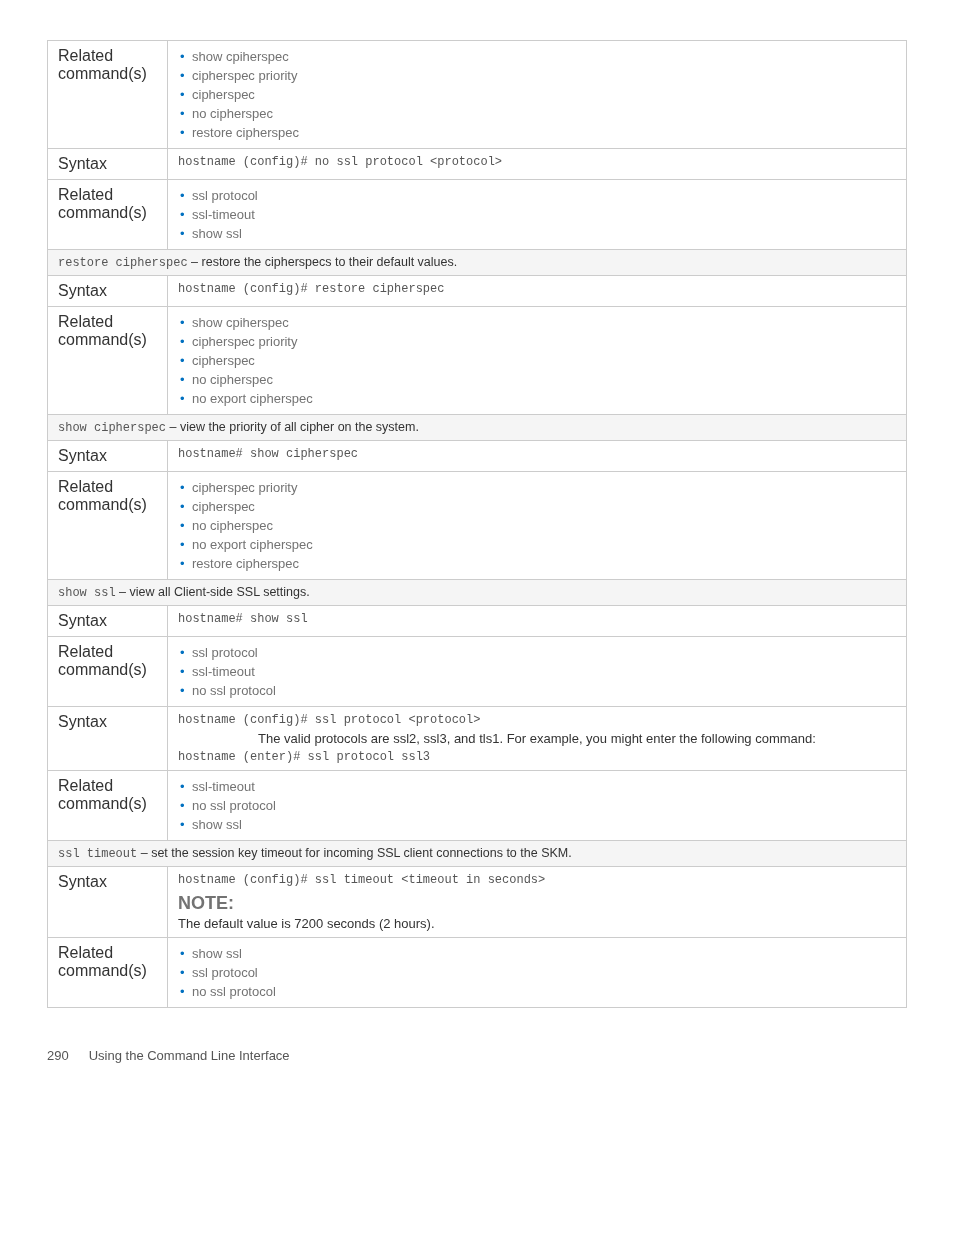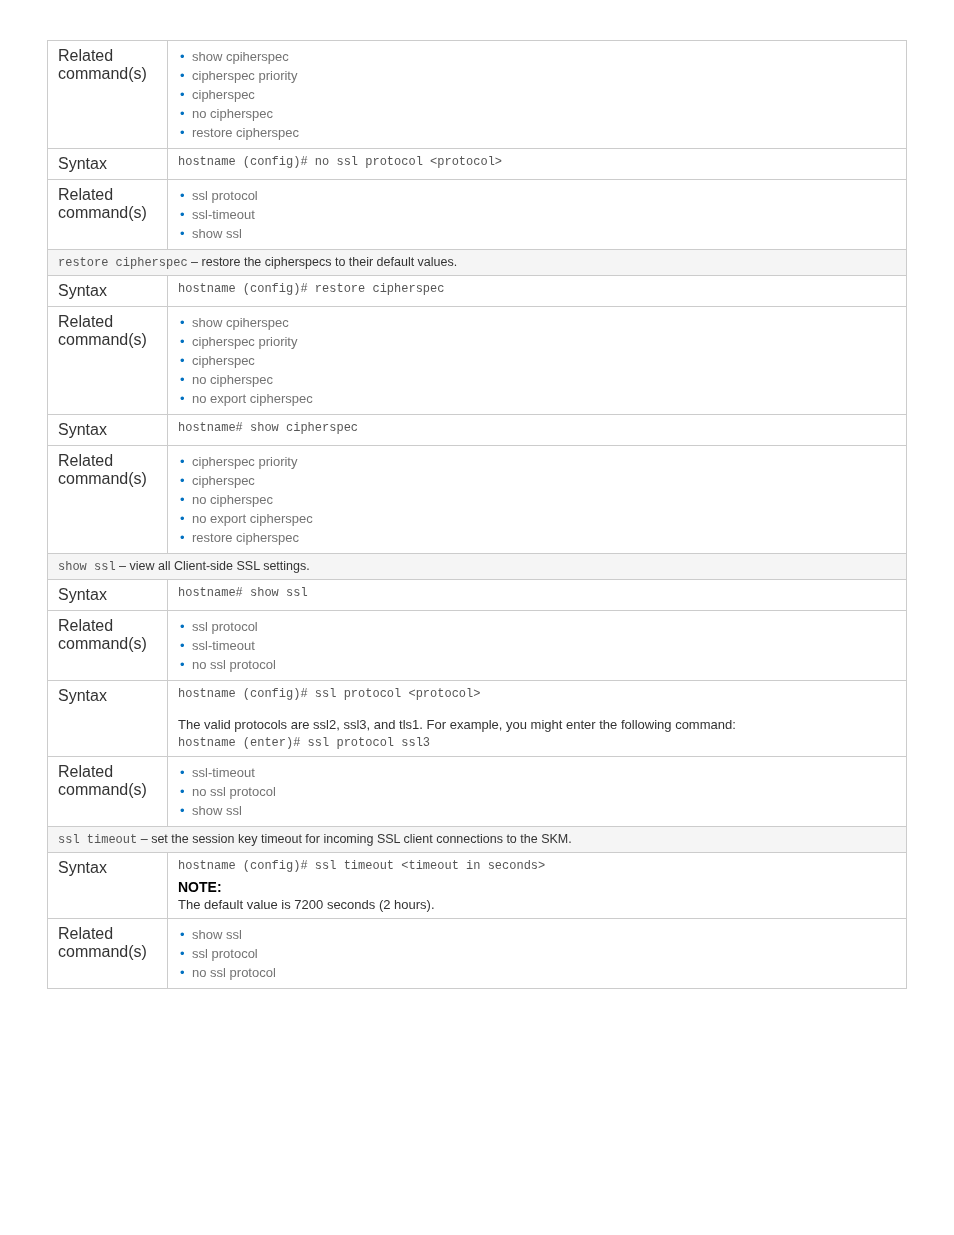--- a/index.html
+++ b/index.html
@@ -56,22 +56,22 @@
       position: relative;
     }
     ul.cmd-list li::before {
       content: '•';
       position: absolute;
       left: 2px;
       color: #0070c0;
     }
     .note-bold {
       font-weight: bold;
-      font-size: 14px;
-      color: #000000;
+      font-size: 18px;
+      color: #737373;
     }
     .page-footer {
       margin-top: 40px;
       font-size: 13px;
       color: #555;
       display: flex;
       gap: 20px;
     }
     .page-number {
       font-size: 13px;
@@ -128,20 +128,26 @@
         <ul class="cmd-list">
           <li><a class="link">show cpiherspec</a></li>
           <li><a class="link">cipherspec priority</a></li>
           <li><a class="link">cipherspec</a></li>
           <li><a class="link">no cipherspec</a></li>
           <li><a class="link">no export cipherspec</a></li>
         </ul>
       </td>
     </tr>
 
+    <tr class="section-header">
+      <td colspan="2">
+        <span class="mono">show cipherspec</span>
+        <span> – view the priority of all cipher on the system.</span>
+      </td>
+    </tr>
     <tr>
       <td class="label-cell">Syntax</td>
       <td class="mono">hostname# show cipherspec</td>
     </tr>
     <tr>
       <td class="label-cell">Related<br>command(s)</td>
       <td>
         <ul class="cmd-list">
           <li><a class="link">cipherspec priority</a></li>
           <li><a class="link">cipherspec</a></li>
@@ -170,21 +176,21 @@
           <li><a class="link">ssl-timeout</a></li>
           <li><a class="link">no ssl protocol</a></li>
         </ul>
       </td>
     </tr>
 
     <tr>
       <td class="label-cell">Syntax</td>
       <td>
         <div class="mono">hostname (config)# ssl protocol &lt;protocol&gt;</div>
-        <div style="margin-top:16px;">The valid protocols are ssl2, ssl3, and tls1. For example, you might enter the following command:</div>
+        <div style="margin-top:4px;text-align:center;">The valid protocols are ssl2, ssl3, and tls1. For example, you might enter the following command:</div>
         <div class="mono" style="margin-top:4px;">hostname (enter)# ssl protocol ssl3</div>
       </td>
     </tr>
     <tr>
       <td class="label-cell">Related<br>command(s)</td>
       <td>
         <ul class="cmd-list">
           <li><a class="link">ssl-timeout</a></li>
           <li><a class="link">no ssl protocol</a></li>
           <li><a class="link">show ssl</a></li>
@@ -215,13 +221,17 @@
           <li><a class="link">show ssl</a></li>
           <li><a class="link">ssl protocol</a></li>
           <li><a class="link">no ssl protocol</a></li>
         </ul>
       </td>
     </tr>
 
   </tbody>
     </table>
 
+  <div class="page-footer">
+    <span class="page-number">290</span>
+    <span>Using the Command Line Interface</span>
+  </div>
 </div>
 
 </body></html>

